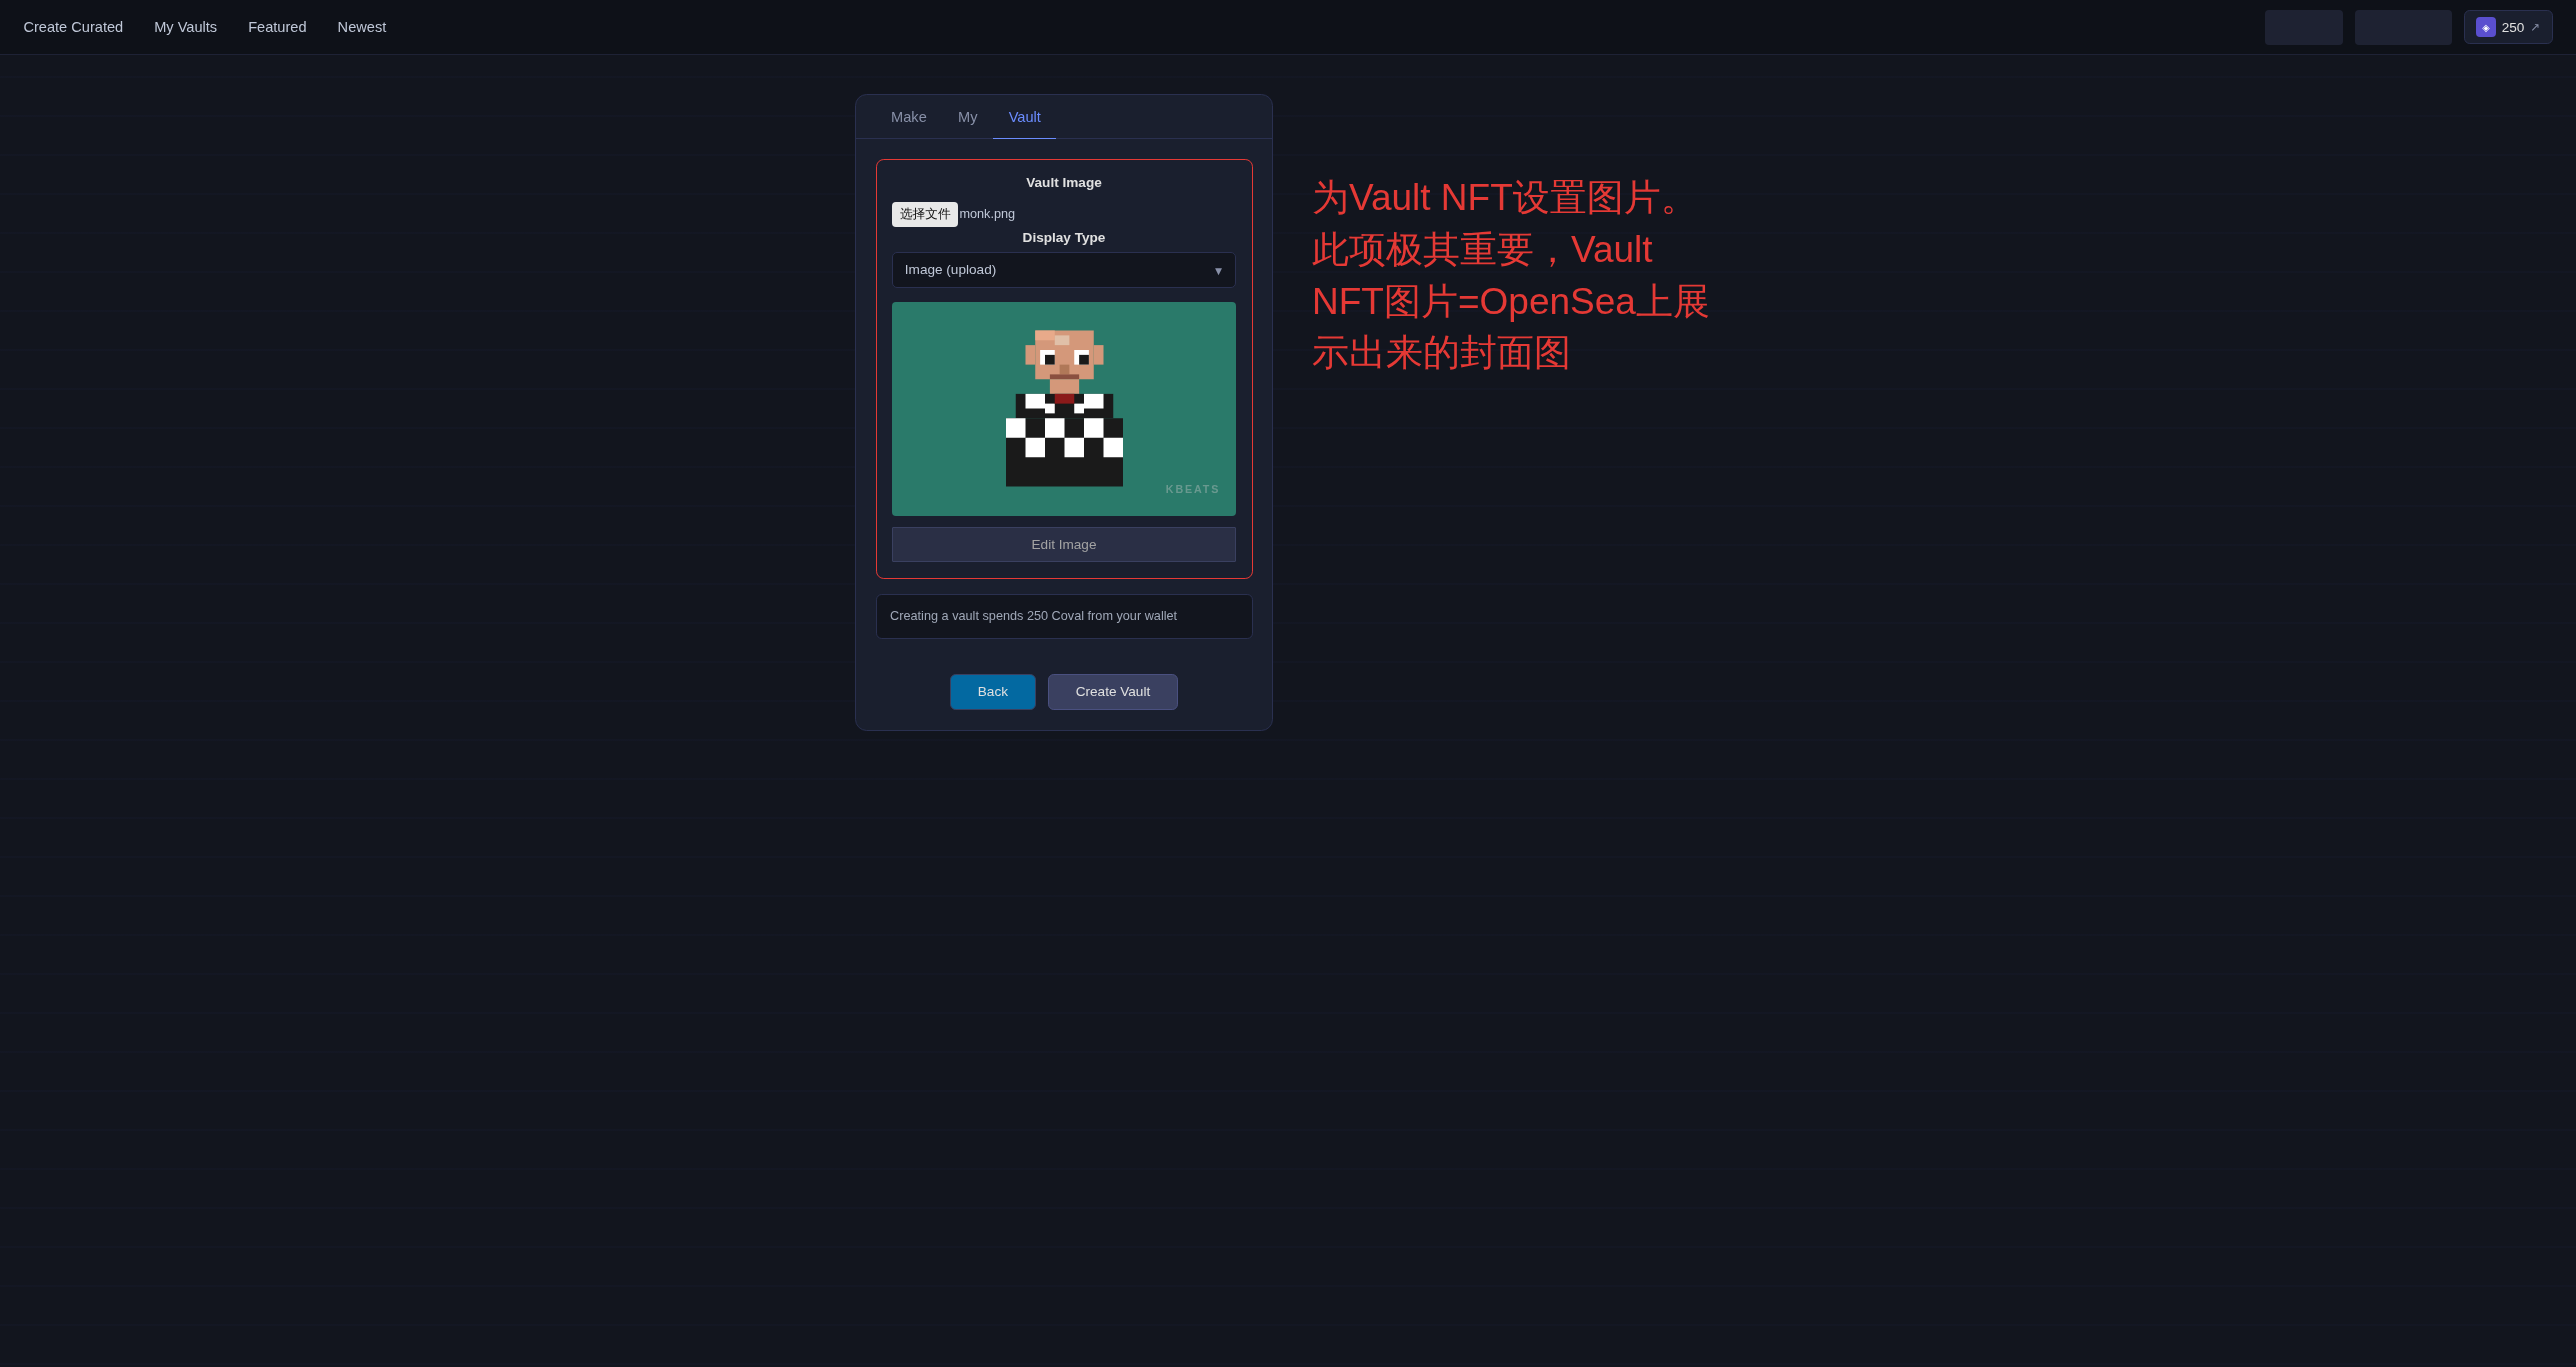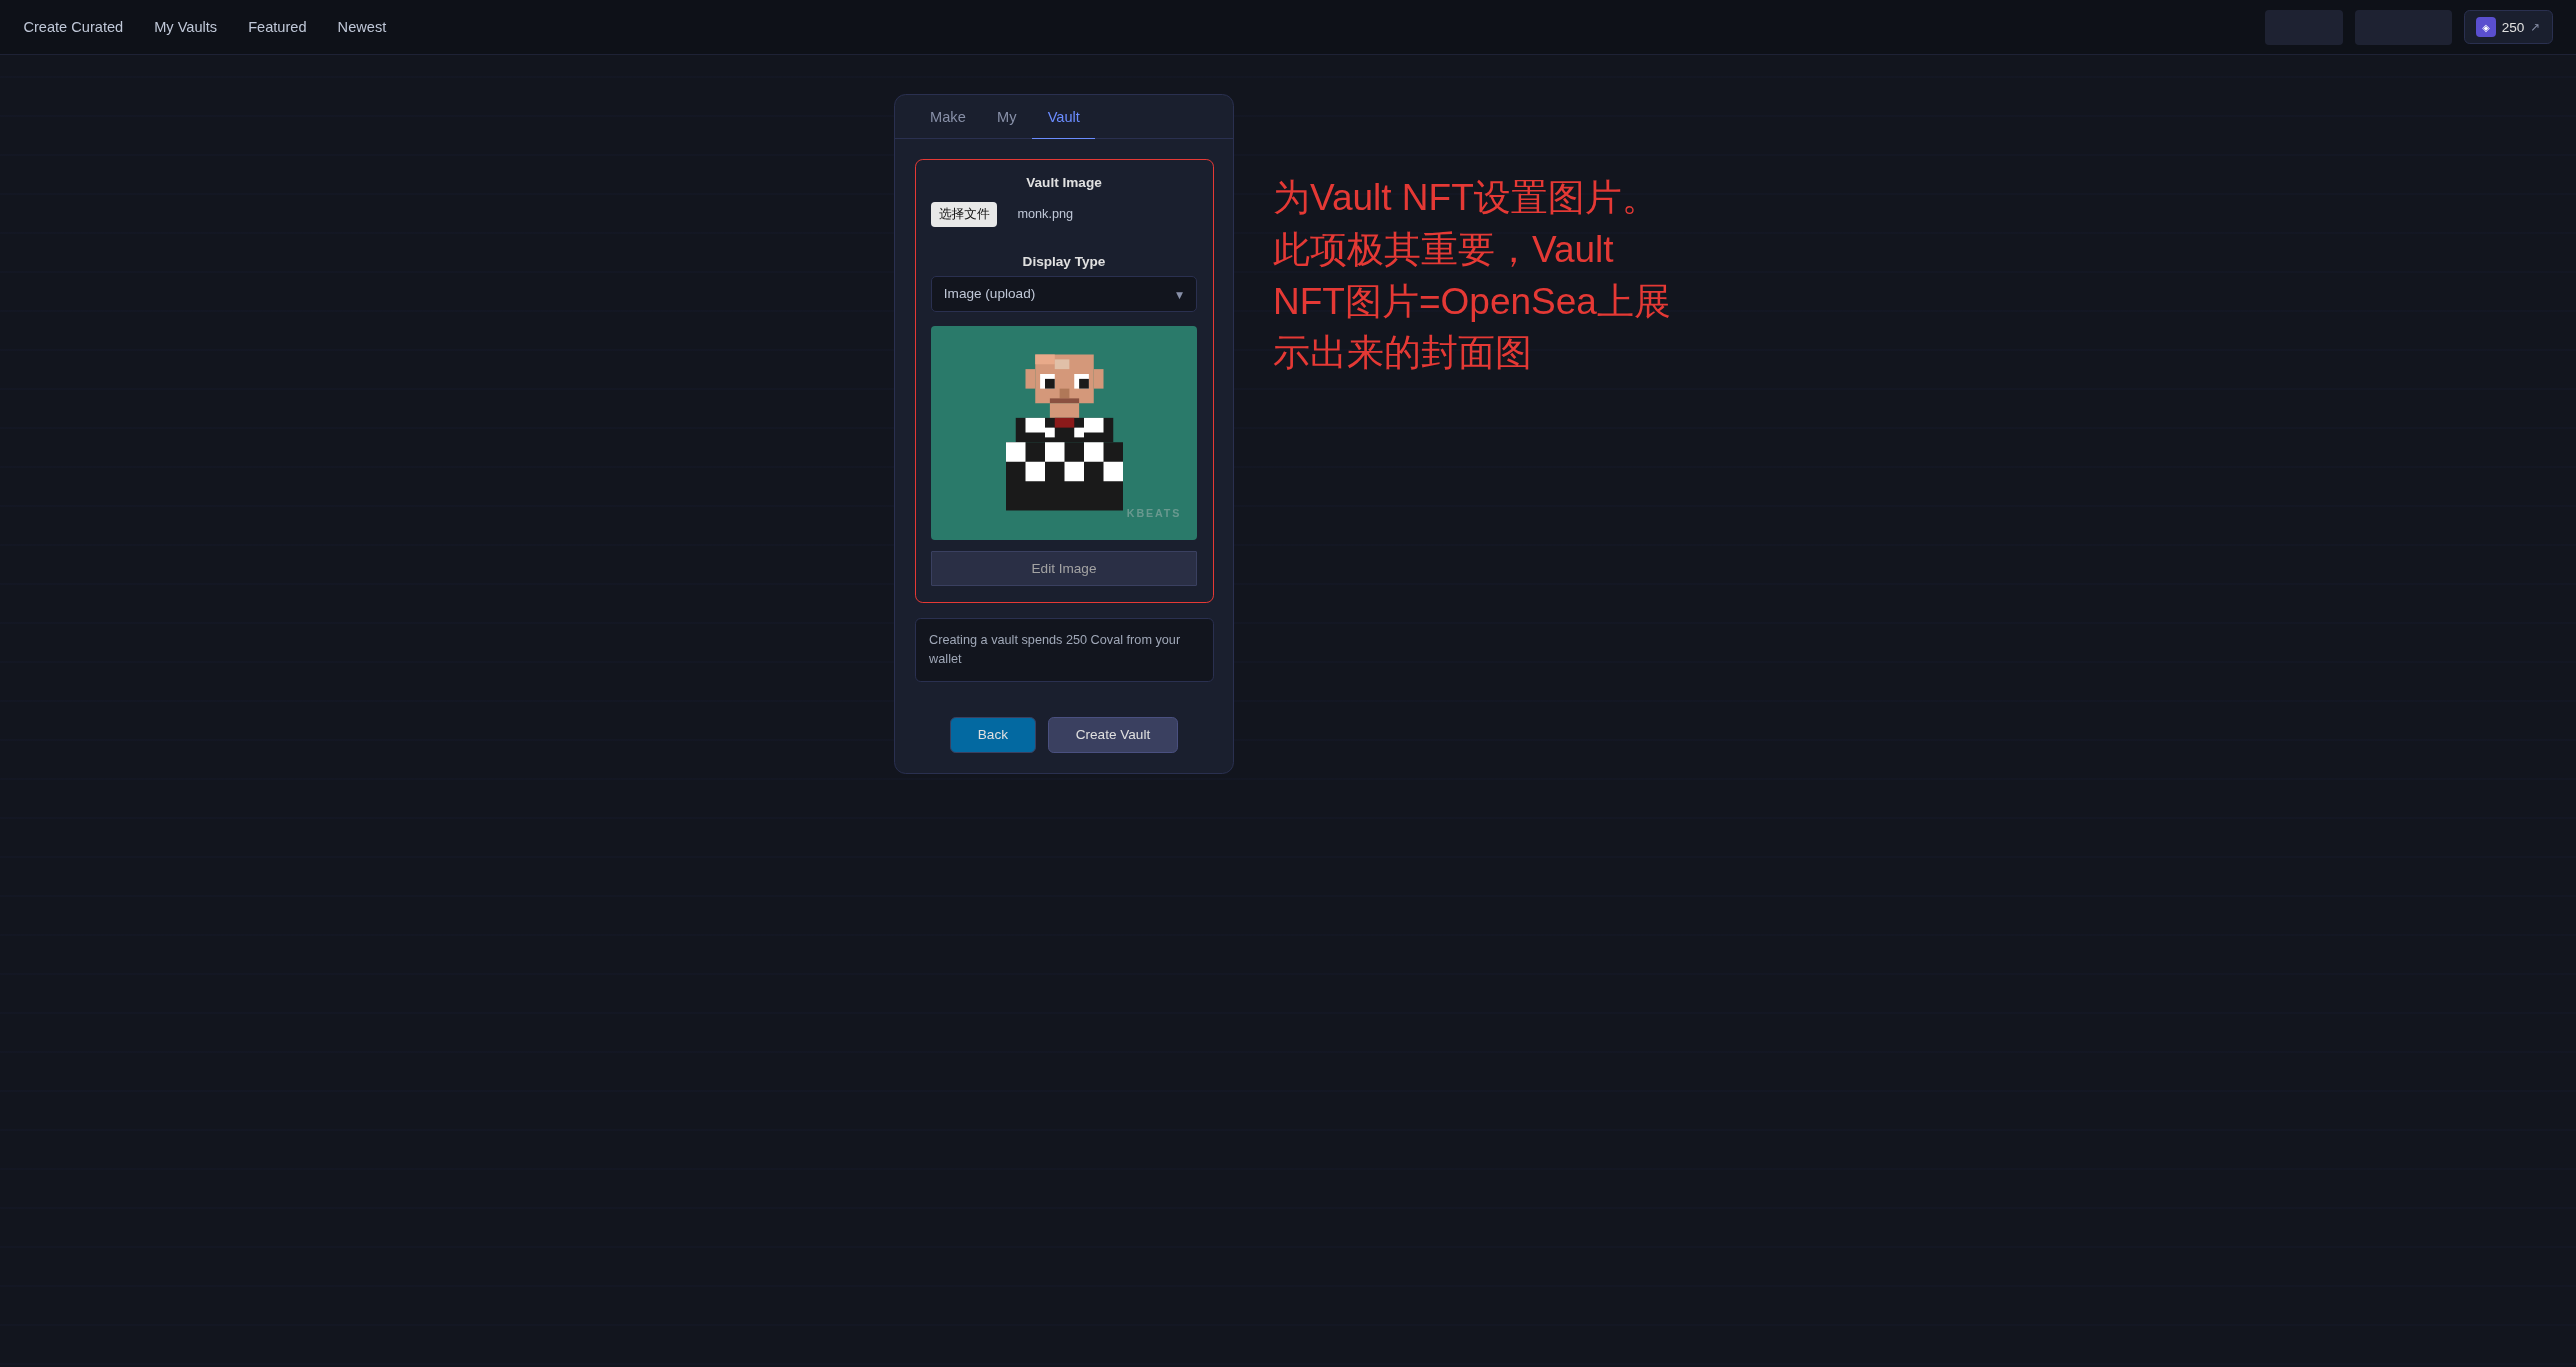--- a/index.html
+++ b/index.html
@@ -110,21 +110,21 @@
         rgba(30, 40, 70, 0.15) 37px,
         rgba(30, 40, 70, 0.15) 39px
       );
     }
 
     
     .modal-card {
       background: #1a1f2e;
       border: 1px solid #2a3050;
       border-radius: 11.7px;
-      width: 340px;
+      width: 418px;
       padding: 0;
       position: relative;
       z-index: 1;
     }
 
     
     .tabs {
       display: flex;
       border-bottom: 1px solid #2a3050;
       padding: 0 19.5px;
@@ -162,22 +162,22 @@
       font-size: 13.6px;
       font-weight: 600;
       color: #e0e0e0;
       margin-bottom: 11.7px;
     }
 
     
     .file-input-row {
       display: flex;
       align-items: center;
-      gap: 20px;
-      margin-bottom: 27px;
+      gap: 1px;
+      margin-bottom: 3px;
     }
 
     .choose-file-btn {
       background: #e8e8e8;
       color: #111;
       border: none;
       border-radius: 3.9px;
       padding: 3.9px 7.8px;
       font-size: 12.7px;
       cursor: pointer;

